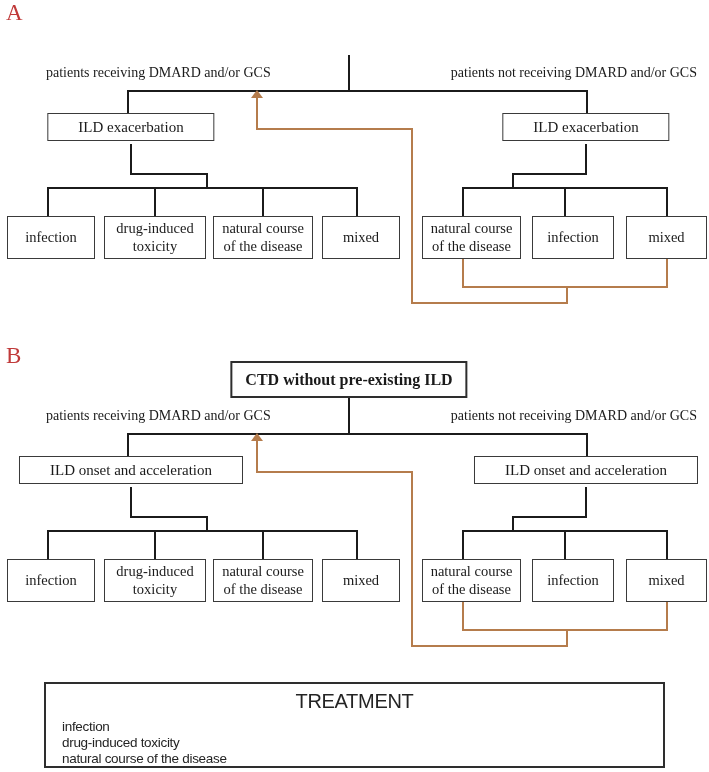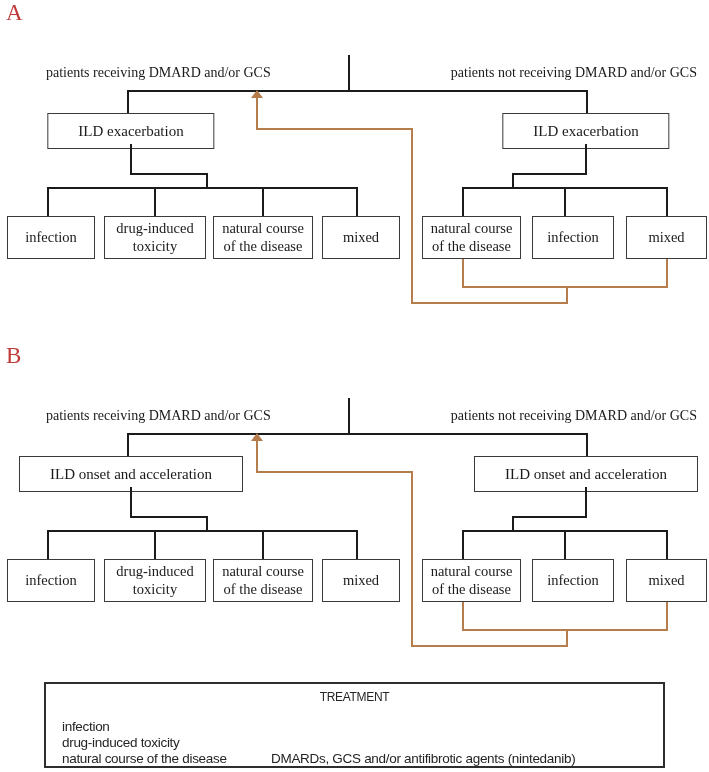--- a/index.html
+++ b/index.html
@@ -20,21 +20,21 @@
     position:absolute; background:#ffffff; border:1.5px solid #3a3a3a;
     display:flex; align-items:center; justify-content:center; text-align:center;
     box-sizing:border-box; line-height:1.22;
   }
   .root {
     left:349px; top:18px; height:37px; transform:translateX(-50%);
     padding:0 13px; white-space:nowrap; font-weight:bold; font-size:16px;
     border-width:2px; border-color:#2e2e2e;
   }
   .node {
-    top:113px; height:36px; transform:translateX(-50%); white-space:nowrap;
+    top:113px; height:28px; transform:translateX(-50%); white-space:nowrap;
     padding:0 30px; font-size:15px;
   }
   .nodeL { left:131px; }
   .nodeR { left:586px; }
   .leaf { top:216px; height:43px; font-size:14.5px; padding:1px 2px; }
   .leafL1 { left:7px;   width:88px; }
   .leafL2 { left:104px; width:102px; }
   .leafL3 { left:213px; width:100px; }
   .leafL4 { left:322px; width:78px; }
   .leafR1 { left:422px; width:99px; }
@@ -86,21 +86,21 @@
   .o-dr   { left:666px; top:259px; height:29px; }
 
   
   .treatment {
     position:absolute; left:44px; top:682px; width:621px; height:86px;
     background:#fff; border:2px solid #2e2e2e; box-sizing:border-box;
     font-family:"Liberation Sans", sans-serif; letter-spacing:-0.3px; color:#242424;
   }
   .t-title {
     position:absolute; left:0; right:0; top:6px; text-align:center;
-    font-size:12px;
+    font-size:20px;
   }
   .t-rows { position:absolute; left:16px; top:35px; right:8px; font-size:13.5px; }
   .t-row { display:flex; line-height:16.2px; }
   .t-cond { width:209px; flex:none; }
   .t-ther { flex:1; white-space:nowrap; }
 </style>
 </head>
 <body>
 
 <div class="stage">
@@ -152,20 +152,21 @@
     <div class="hline orange o-h2"></div>
     <div class="vline orange o-v2"></div>
     <div class="hline orange o-h3"></div>
     <div class="vline orange o-dl"></div>
     <div class="vline orange o-dr"></div>
   </div>
 
   <div class="panel panel-b">
     <div class="letter">B</div>
 
+    <div class="box root">CTD without pre-existing ILD</div>
 
     <div class="vline l-stem"></div>
     <div class="hline l-rail"></div>
     <div class="vline l-dropL"></div>
     <div class="vline l-dropR"></div>
 
     <div class="blabel blabelL">patients receiving DMARD and/or GCS</div>
     <div class="blabel blabelR">patients not receiving DMARD and/or GCS</div>
 
     <div class="box node nodeL">ILD onset and acceleration</div>
@@ -211,18 +212,17 @@
     <div class="t-title">TREATMENT</div>
     <div class="t-rows">
       <div class="t-row">
         <div class="t-cond">infection</div>
       </div>
       <div class="t-row">
         <div class="t-cond">drug-induced toxicity</div>
       </div>
       <div class="t-row">
         <div class="t-cond">natural course of the disease</div>
-        <div class="t-ther">DMARDs, GCS and/or antifibrotic agents (nintedanib)</div>
       </div>
     </div>
   </div>
 
 </div>
 
 </body></html>

